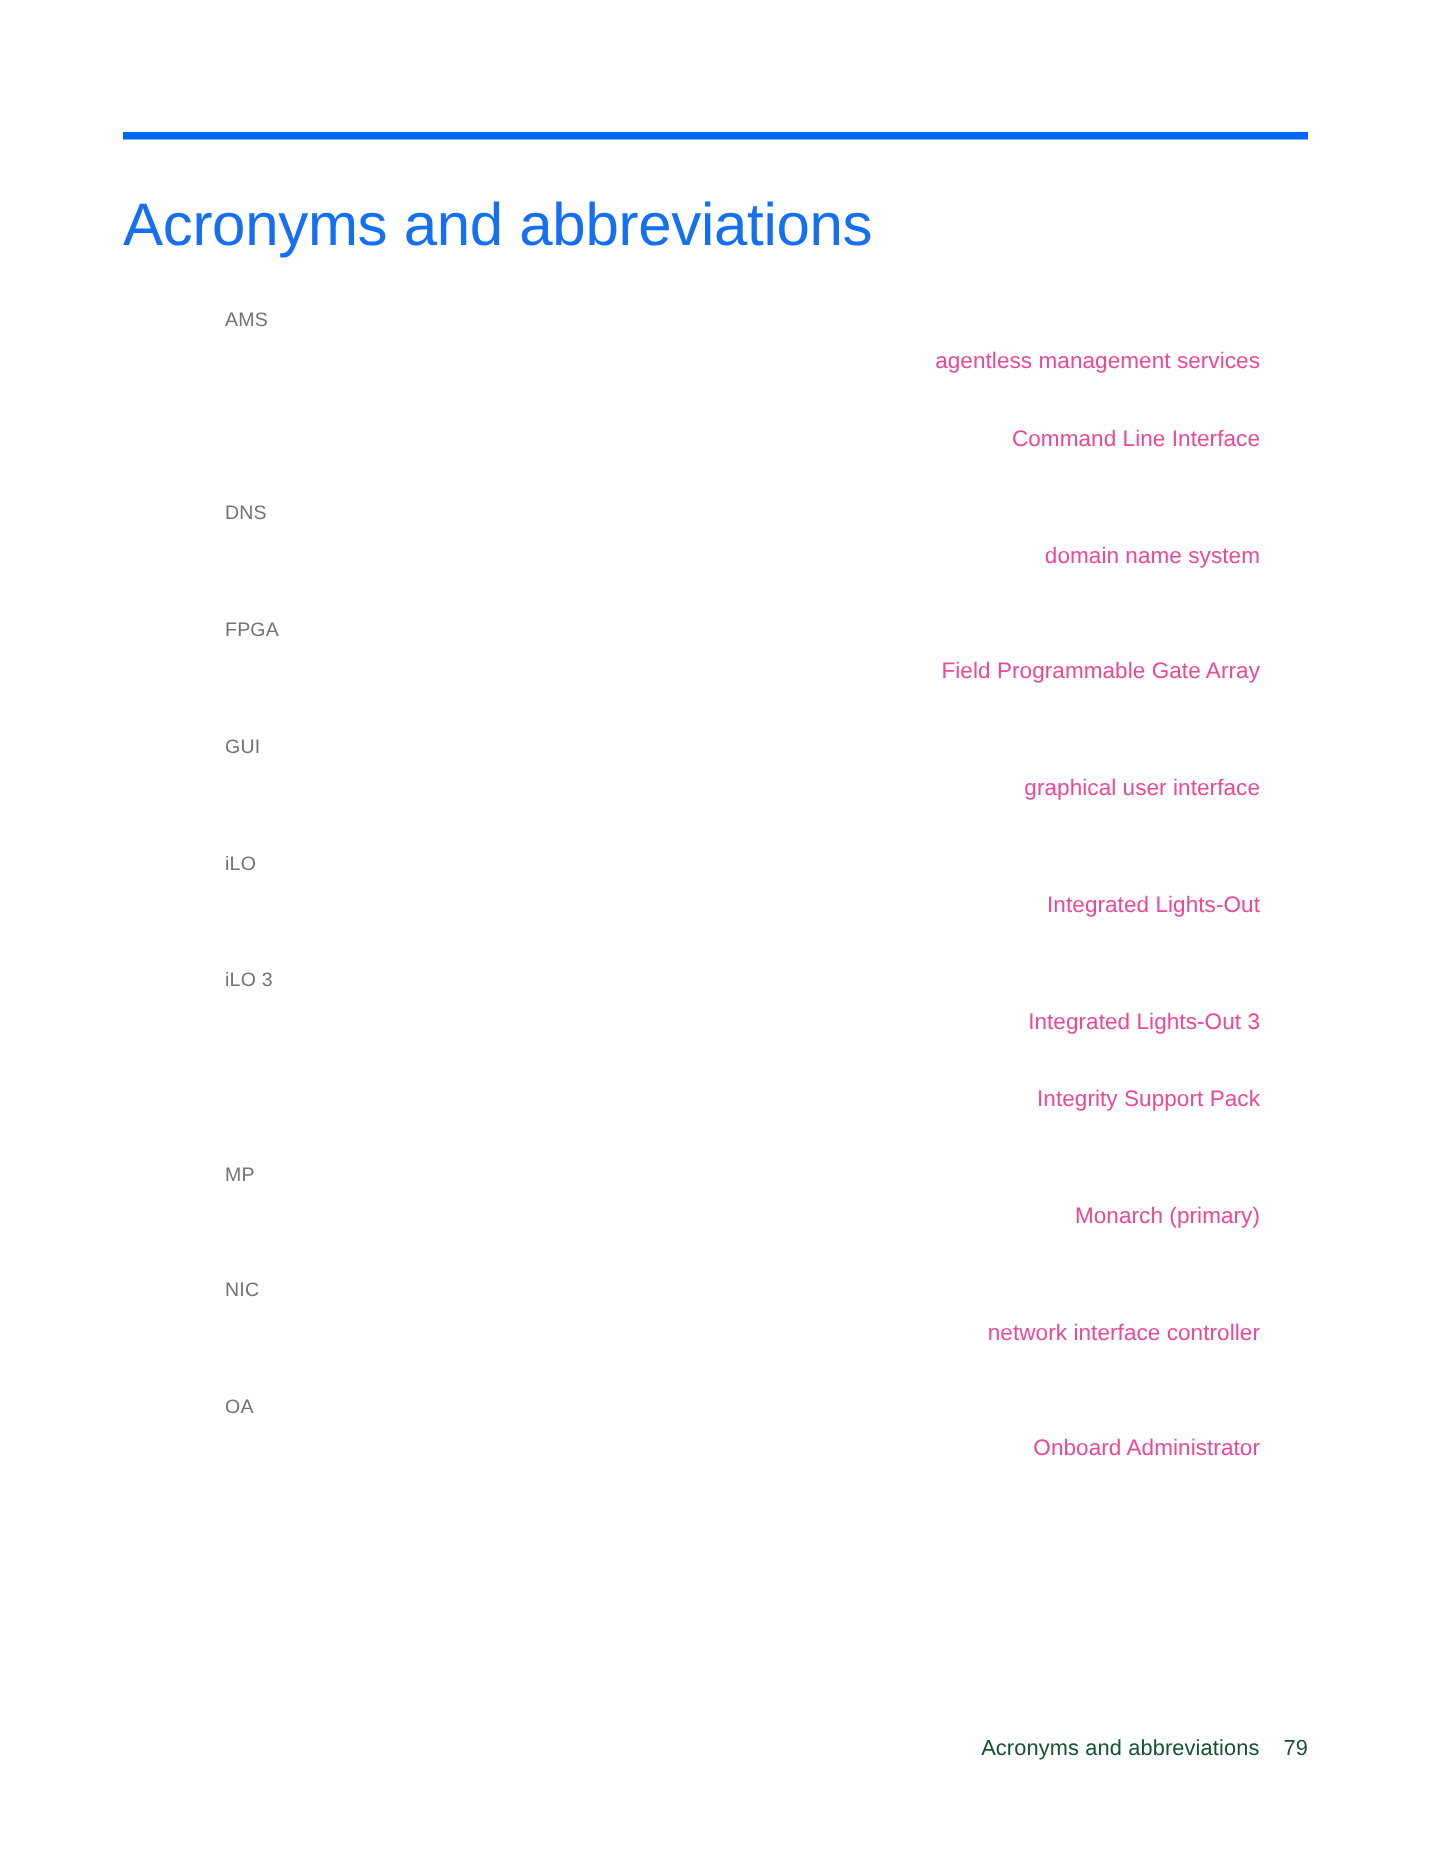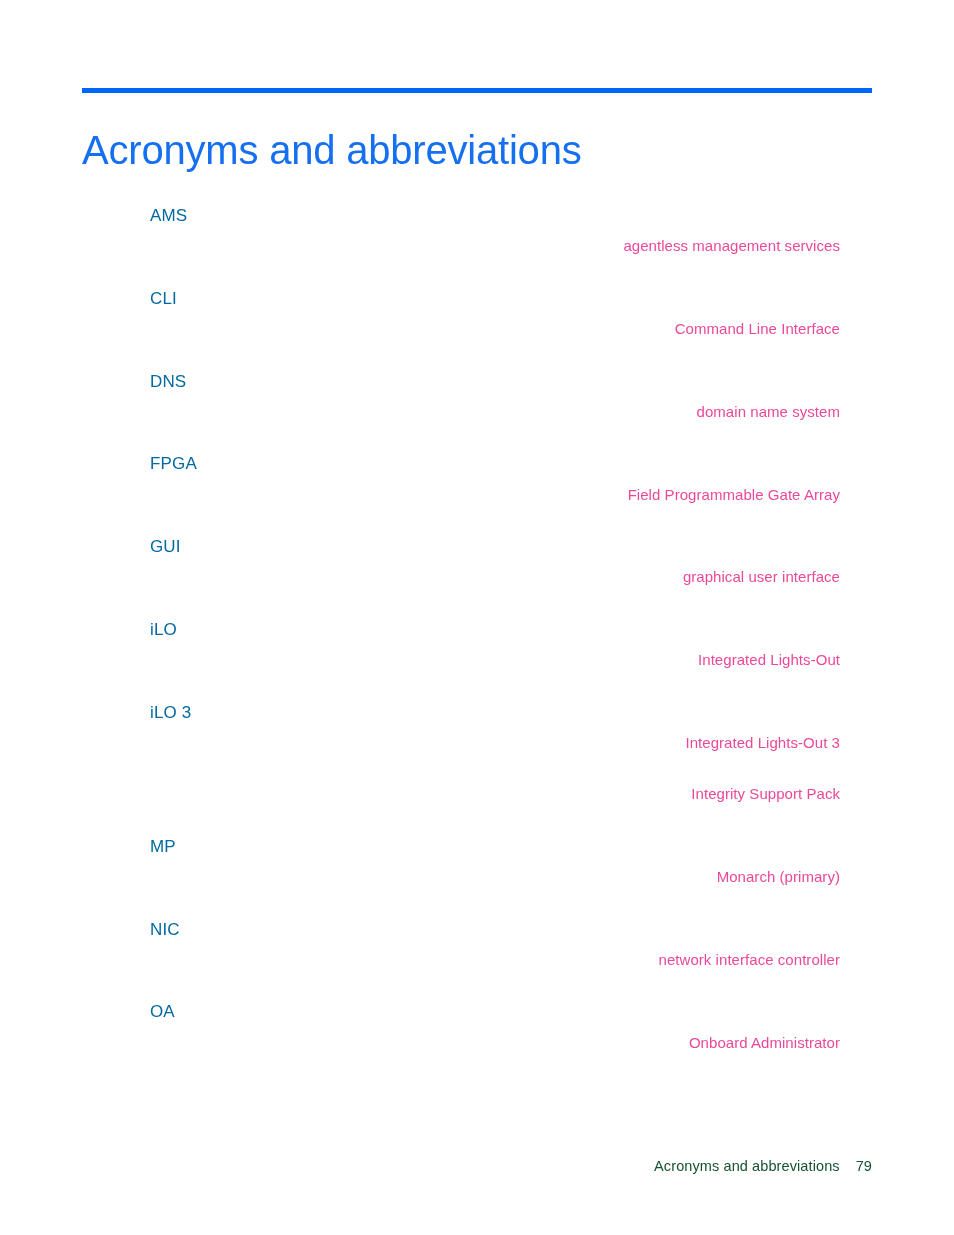--- a/index.html
+++ b/index.html
@@ -55,23 +55,23 @@
   }
 
   .glossary-entry {
     margin: 0 0 32px 0;
   }
   .glossary-entry:last-child {
     margin-bottom: 0;
   }
 
   .term {
-    font-size: 17px;
+    font-size: 13px;
     font-weight: 400;
-    color: #0369a1;
+    color: #737373;
     line-height: 1.25;
     letter-spacing: 0.15px;
     margin: 0 0 10px 0;
   }
 
   .definition {
     font-size: 15px;
     font-weight: 400;
     color: #ec4899;
     line-height: 1.3;
@@ -108,21 +108,20 @@
   <div class="title-rule"></div>
 
   <h1 class="page-title">Acronyms and abbreviations</h1>
 
   <div class="glossary">
       <div class="glossary-entry">
         <div class="term">AMS</div>
         <div class="definition">agentless management services</div>
       </div>
       <div class="glossary-entry">
-        <div class="term">CLI</div>
         <div class="definition">Command Line Interface</div>
       </div>
       <div class="glossary-entry">
         <div class="term">DNS</div>
         <div class="definition">domain name system</div>
       </div>
       <div class="glossary-entry">
         <div class="term">FPGA</div>
         <div class="definition">Field Programmable Gate Array</div>
       </div>

